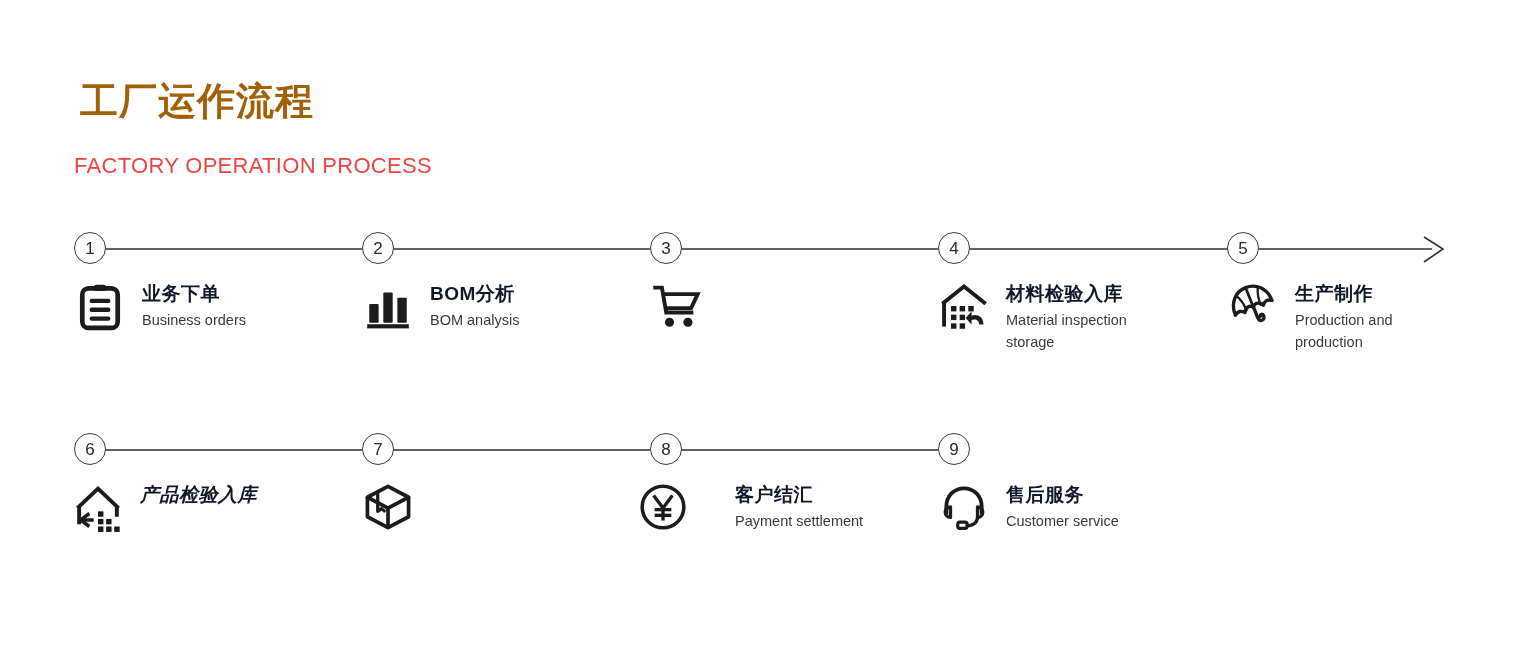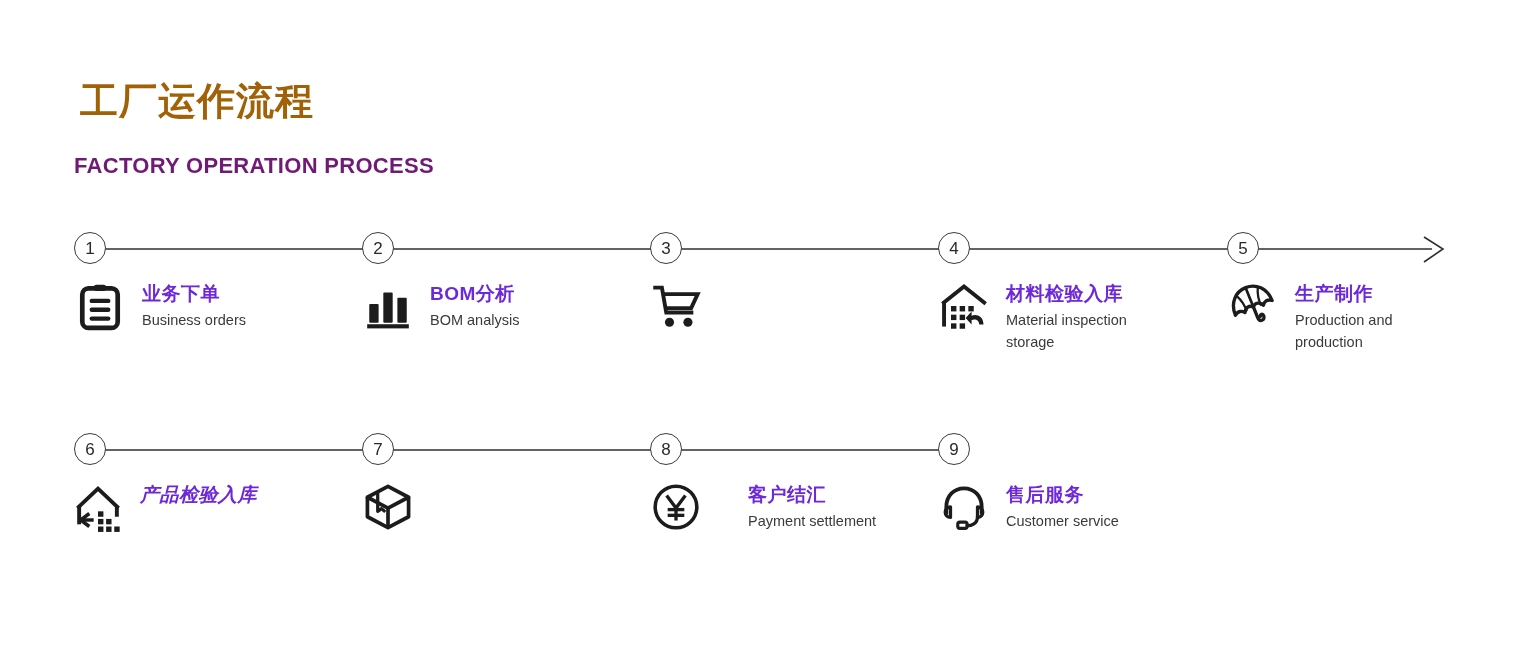--- a/index.html
+++ b/index.html
@@ -26,22 +26,22 @@
     font-size: 38px;
     font-weight: 700;
     color: #a16207;
     letter-spacing: 1px;
     line-height: 1.1;
     margin: 6px;
     white-space: nowrap;
   }
   .title-en {
     font-size: 22px;
-    font-weight: 700;
-    color: #701a75;
+    font-weight: 400;
+    color: #ef4444;
     letter-spacing: 0.3px;
     margin: 30px 0 0 0;
     white-space: nowrap;
   }
 
   
   .row {
     position: absolute;
     left: 0;
     width: 1518px;
@@ -99,21 +99,21 @@
     align-items: center;
     justify-content: center;
   }
   .step-icon svg { display: block; }
   .step-text {
     padding-top: 4px;
   }
   .step-cn {
     font-size: 19px;
     font-weight: 700;
-    color: #6d28d9;
+    color: #0f172a;
     letter-spacing: 0.5px;
     line-height: 1.25;
     white-space: nowrap;
   }
   .step-en {
     font-size: 14.5px;
     font-weight: 400;
     color: #3a3a3a;
     line-height: 1.5;
     margin-top: 4px;
@@ -259,21 +259,21 @@
     <div class="step-icon">
       <svg viewBox="0 0 48 48" width="52" height="52">
         <polygon points="24,5 43,15 24,25 5,15" fill="none" stroke="#1c1c1c" stroke-width="3.4" stroke-linejoin="round"></polygon>
         <polyline points="5,15 5,33 24,43 43,33 43,15" fill="none" stroke="#1c1c1c" stroke-width="3.4" stroke-linejoin="round"></polyline>
         <line x1="24" y1="25" x2="24" y2="43" stroke="#1c1c1c" stroke-width="3.4"></line>
         <polyline points="14.5,10 14.5,28 18,25.5 21.5,28.5" fill="none" stroke="#1c1c1c" stroke-width="3" stroke-linejoin="round"></polyline>
       </svg>
     </div>
   </div>
 
-  <div class="step" style="left:648px; top:46px;gap:44px;">
+  <div class="step" style="left:635px; top:46px;gap:44px;">
     <div class="step-icon">
       <svg viewBox="0 0 48 48" width="50" height="50">
         <circle cx="24" cy="24" r="20" fill="none" stroke="#1c1c1c" stroke-width="3.4"></circle>
         <polyline points="15,13 24,25 33,13" fill="none" stroke="#1c1c1c" stroke-width="3.2" stroke-linejoin="miter"></polyline>
         <line x1="24" y1="24" x2="24" y2="37" stroke="#1c1c1c" stroke-width="3.2"></line>
         <line x1="16" y1="26.5" x2="32" y2="26.5" stroke="#1c1c1c" stroke-width="3.2"></line>
         <line x1="16" y1="32" x2="32" y2="32" stroke="#1c1c1c" stroke-width="3.2"></line>
       </svg>
     </div>
     <div class="step-text">

